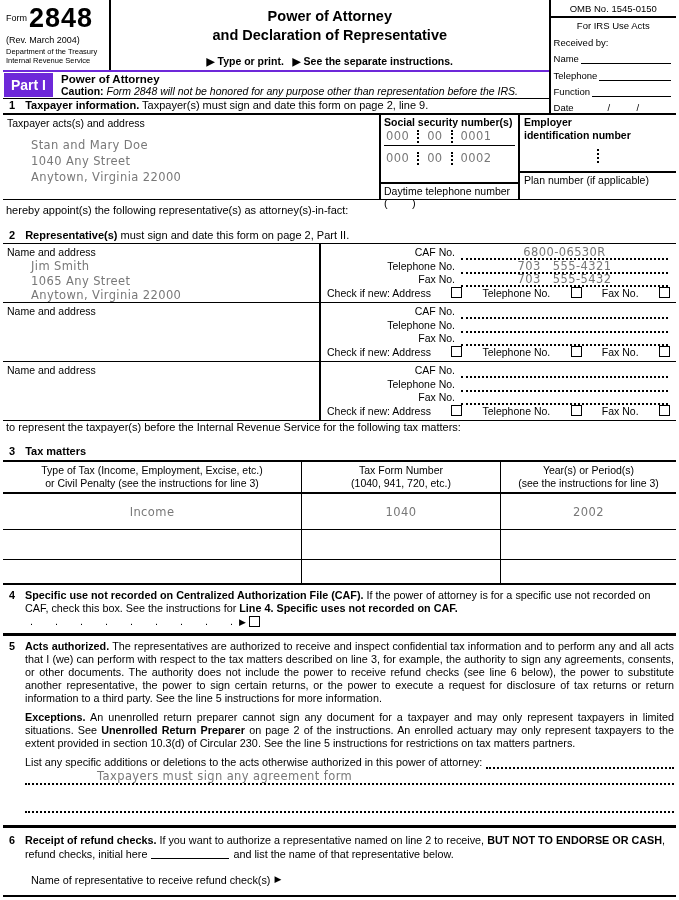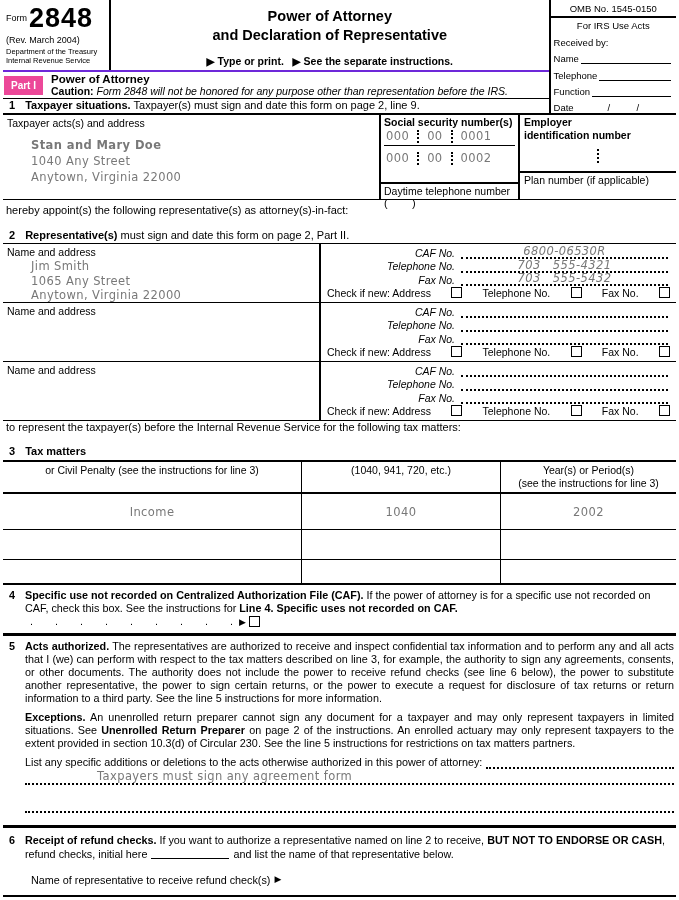--- a/index.html
+++ b/index.html
@@ -26,32 +26,32 @@
   .t1 { font-size:14.5px; font-weight:bold; line-height:19px; }
   .hdr-instr { font-size:10.5px; font-weight:bold; margin-top:10px; }
   .top-right { width:128px; border-left:2px solid #000; height:113px; font-size:9.5px; display:flex; flex-direction:column; }
   .omb { text-align:center; border-bottom:2px solid #000; padding:3px 0 2px; }
   .irsuse { text-align:center; padding:2px 0 1px; }
   .rb-row { display:flex; align-items:flex-end; padding:0 3px; flex:1; }
   .rb-row .fill { flex:1; border-bottom:1px solid #000; margin:0 2px; min-height:10px; }
   .rb-label { padding-bottom:0; }
 
   .part1row { height:27px; border-bottom:1.5px solid #000; display:flex; align-items:center; }
-  .badge { background:#ec4899; color:#fff; font-weight:bold; font-size:10px; padding:4px 7px; margin:0 8px 0 1px; }
+  .badge { background:#6d28d9; color:#fff; font-weight:bold; font-size:14px; padding:4px 7px; margin:0 8px 0 1px; }
   .part1txt { font-size:10.5px; line-height:12.5px; }
   .part1txt .h { font-size:11.5px; font-weight:bold; }
   .line1 { height:12.5px; display:flex; align-items:center; font-size:11px; padding-left:6px; }
   .num { font-weight:bold; margin-right:10px; }
 
   
   .tpbox { border-top:2px solid #000; border-bottom:1.5px solid #000; display:flex; height:87px; }
   .tp-left { flex:1; padding:2px 4px; }
   .cell-label { font-size:10.5px; }
   .tp-left .hw { display:block; margin-left:24px; line-height:16px; }
-  .tp-left .hw:first-of-type { margin-top:8px;font-weight:bold; }
+  .tp-left .hw:first-of-type { margin-top:8px; }
   .tp-mid { width:139px; border-left:2px solid #000; display:flex; flex-direction:column;gap:16px; }
   .tp-right { width:158px; border-left:2px solid #000; display:flex; flex-direction:column; }
   .tp-mid-top { height:56px; padding:1px 3px; }
   .ssnrow { display:flex; align-items:center; margin-top:1px; padding:0 2px; }
   .ssnrow.u { border-bottom:1.5px solid #000; padding-bottom:2px; margin-bottom:5px; }
   .vdash { border-left:2px dotted #000; height:13px; margin:0 8px; }
   .tp-phone { flex:1; border-top:2px solid #000; padding:1px 3px; }
   .paren { font-size:11px; }
   .tp-r-top { height:56px; padding:1px 4px; display:flex; flex-direction:column; }
   .ein-label { font-size:10.5px; font-weight:bold; line-height:12.5px; width:110px; }
@@ -62,21 +62,21 @@
   .hereby { margin-top:4px; }
   .line2 { margin-top:13px; display:flex; font-size:11px; padding-left:6px; }
 
   
   .reptable { border-top:1.5px solid #000; margin-top:2px; }
   .reprow { display:flex; height:59px; border-bottom:1.5px solid #000; }
   .rep-left { width:318px; border-right:2px solid #000; padding:2px 4px; }
   .rep-left .hw { display:block; margin-left:24px; line-height:14.5px; }
   .rep-left .hw:first-of-type { margin-top:1px; }
   .rep-right { flex:1; display:flex; flex-direction:column; justify-content:space-between; padding:2px 6px 3px; }
-  .repline { display:flex; align-items:center; font-size:10.5px; height:13px;font-style:italic; }
+  .repline { display:flex; align-items:flex-start; font-size:10.5px; height:13px; }
   .repline .lab { width:128px; text-align:right; }
   .leader { flex:1; border-bottom:2px dotted #000; margin:0 2px 1px 6px; display:flex; justify-content:center; align-items:flex-end; height:14px; }
   .leader .hw { line-height:12px; }
   .checkrow { display:flex; align-items:center; justify-content:space-between; font-size:10.5px; }
   .cb { display:inline-block; width:11px; height:11px; border:1.7px solid #000; background:#fff; }
 
   
   .line3 { margin-top:12px; margin-bottom:3px; display:flex; font-size:11px; padding-left:6px; }
   .taxtable { border-top:2px solid #000; border-bottom:2px solid #000; }
   .tt-hdr { display:flex; border-bottom:2px solid #000; }
@@ -142,21 +142,21 @@
       <div class="part1row">
         <span class="badge">Part I</span>
         <span class="part1txt">
           <span class="h">Power of Attorney</span><br>
           <span class="b">Caution:</span><span class="i"> Form 2848 will not be honored for any purpose other than representation before the IRS.</span>
         </span>
       </div>
 
       <div class="line1">
         <span class="num">1</span>
-        <span><span class="b">Taxpayer situations.</span><span> Taxpayer(s) must sign and date this form on page 2, line 9.</span></span>
+        <span><span class="b">Taxpayer information.</span><span> Taxpayer(s) must sign and date this form on page 2, line 9.</span></span>
       </div>
     </div>
 
     <div class="top-right">
       <div class="omb">OMB No. 1545-0150</div>
       <div class="irsuse">For IRS Use Acts</div>
       <div class="rb-row">
           <span class="rb-label">Received by:</span>
         </div>
       <div class="rb-row">
@@ -325,23 +325,25 @@
   <div class="floatline" style="margin-top:0;">to represent the taxpayer(s) before the Internal Revenue Service for the following tax matters:</div>
 
   <div class="line3">
     <span class="num">3</span>
     <span class="b">Tax matters</span>
   </div>
 
   <div class="taxtable">
     <div class="tt-hdr">
       <div class="c1">
+          <span style="display:block">Type of Tax (Income, Employment, Excise, etc.)</span>
           <span style="display:block">or Civil Penalty (see the instructions for line 3)</span>
         </div>
       <div class="c2">
+          <span style="display:block">Tax Form Number</span>
           <span style="display:block">(1040, 941, 720, etc.)</span>
         </div>
       <div class="c3">
           <span style="display:block">Year(s) or Period(s)</span>
           <span style="display:block">(see the instructions for line 3)</span>
         </div>
     </div>
     <div class="tt-row r1">
       <div class="c1">
           <span class="hw">Income</span>

